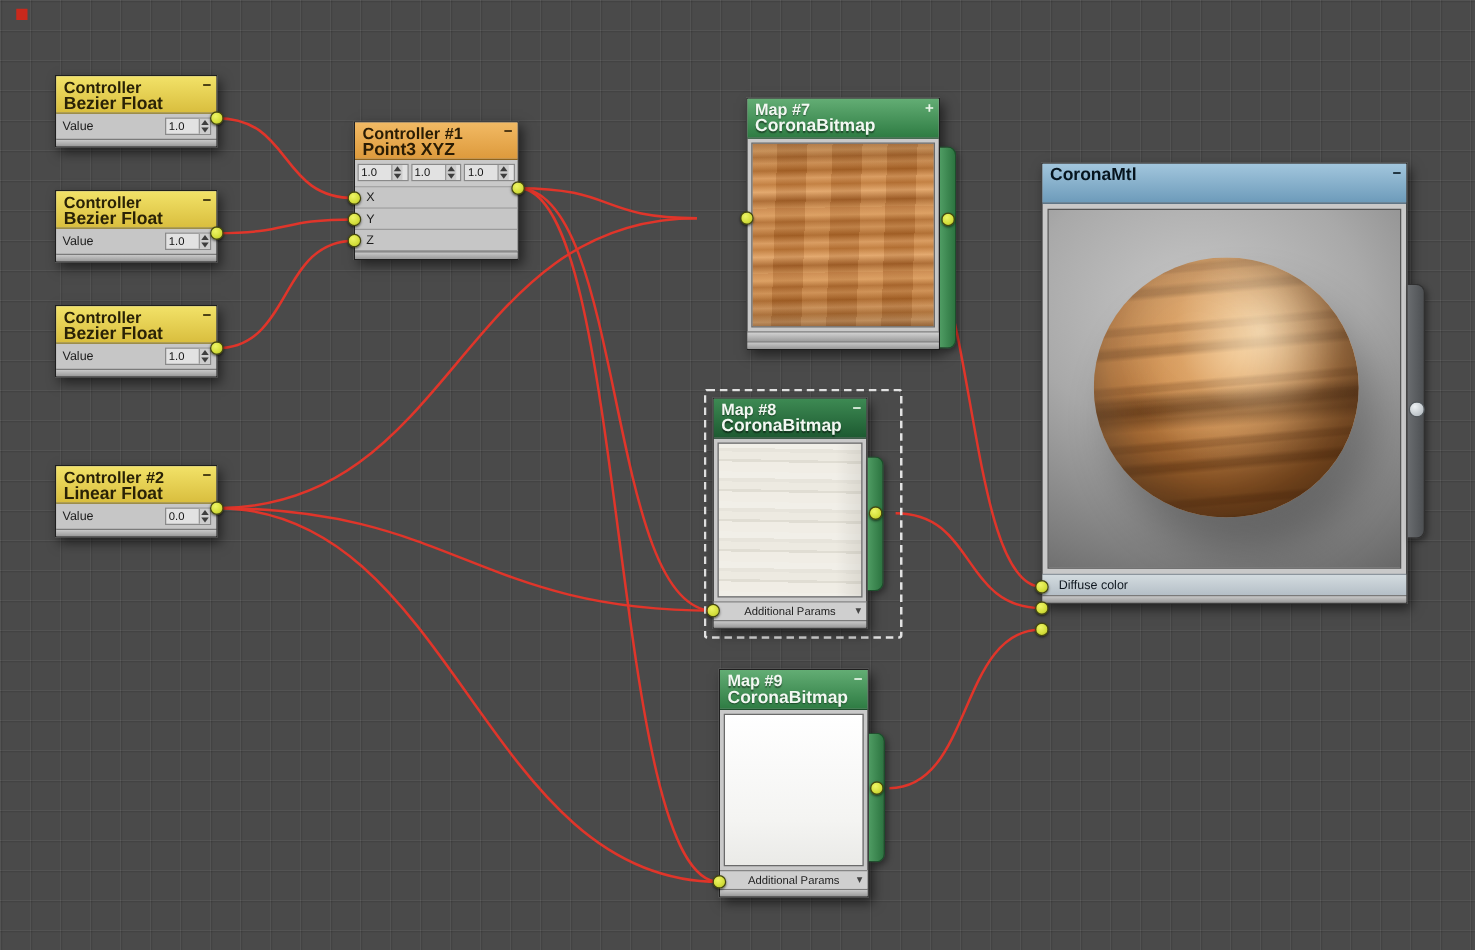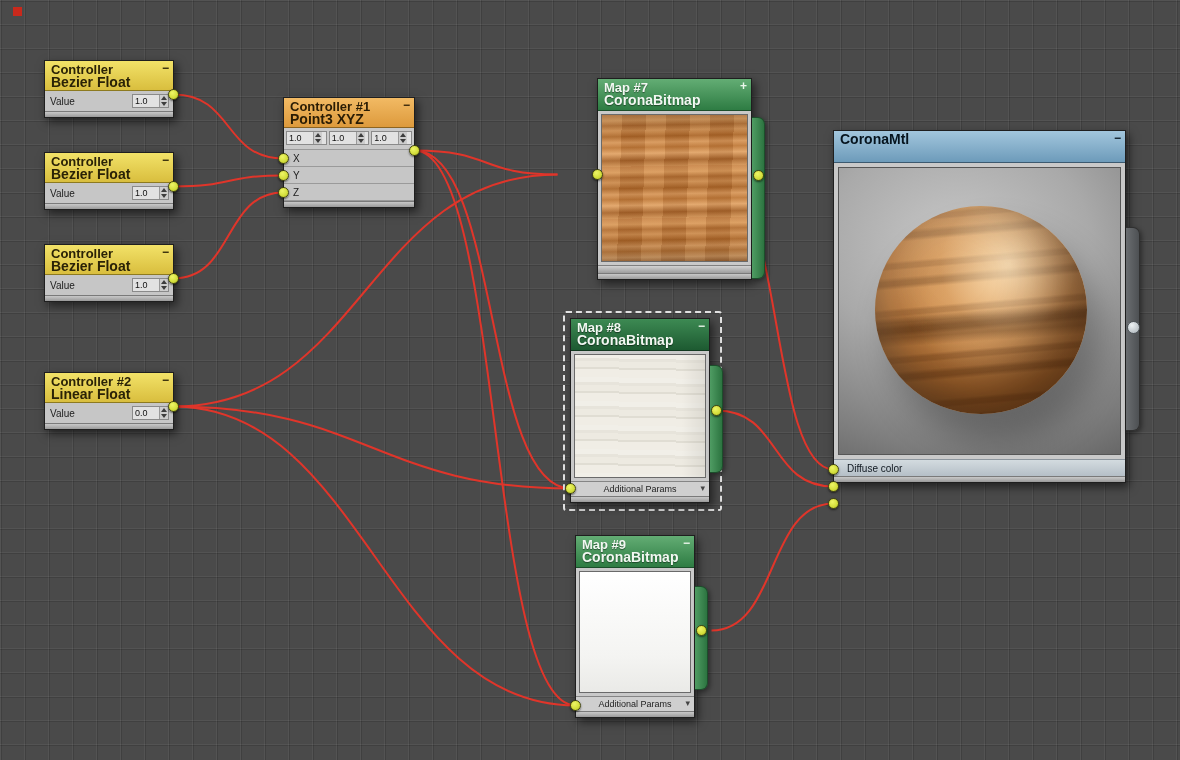--- a/index.html
+++ b/index.html
@@ -62,21 +62,21 @@
   .n-bf3 { left:44px;  top:244px; width:130px; }
   .n-lf  { left:44px;  top:372px; width:130px; }
 
   .n-p3  { left:283px; top:97px;  width:132px; }
   .p3-spins { display:flex; gap:2px; height:22px; padding:3px 2px; background:#c9c9c9; border-bottom:1px solid #9a9a9a; }
   .p3-spins .spin { margin-left:0; flex:1; }
   .p3row { height:17px; display:flex; align-items:center; padding-left:9px; font-size:10px; color:#1c1c1c;
     background:#c6c6c6; border-bottom:1px solid #9a9a9a; }
 
   .n-m7 { left:557px; top:78px;  width:155px;margin-left:40px; }
-  .n-m8 { left:570px; top:318px; width:140px; }
+  .n-m8 { left:570px; top:318px; width:124px; }
   .n-m9 { left:575px; top:535px; width:120px; }
   .map-img { margin:3px; border:1px solid #6a6a6a; }
   .m7-img { height:148px;
     background:
       linear-gradient(180deg, rgba(0,0,0,0.14), rgba(0,0,0,0) 12%, rgba(0,0,0,0) 84%, rgba(0,0,0,0.20)),
       repeating-linear-gradient(92deg, rgba(255,224,176,0.10) 0 20px, rgba(84,42,10,0.10) 20px 44px),
       repeating-linear-gradient(179deg,
         #c8854a 0px,#d99a5c 6px,#b06c31 11px,#ca8a4e 16px,#a96428 22px,
         #d6965a 28px,#bd7738 33px,#e0a368 39px,#a5622a 46px,#cf9054 52px);
   }

